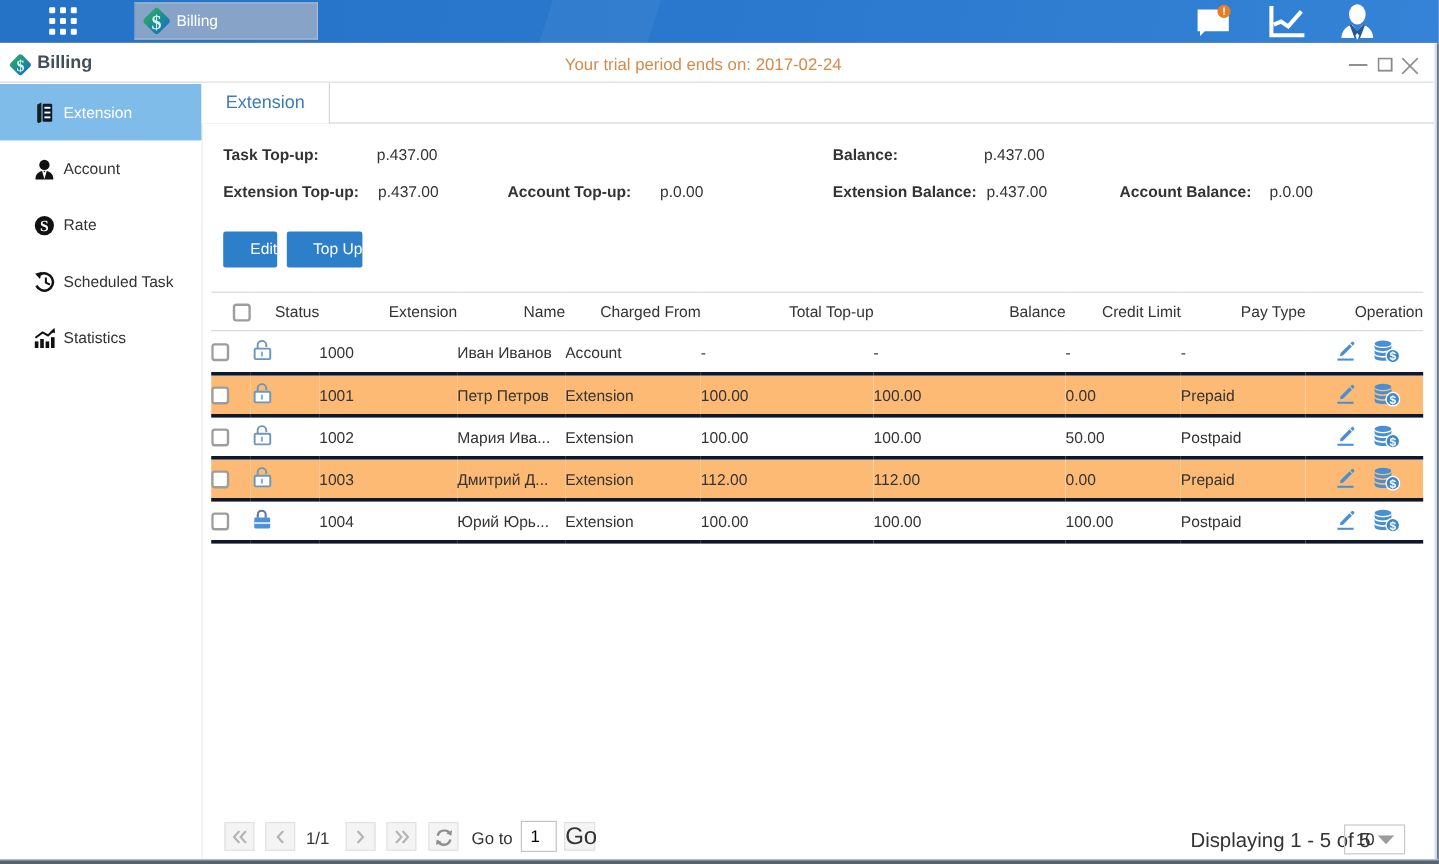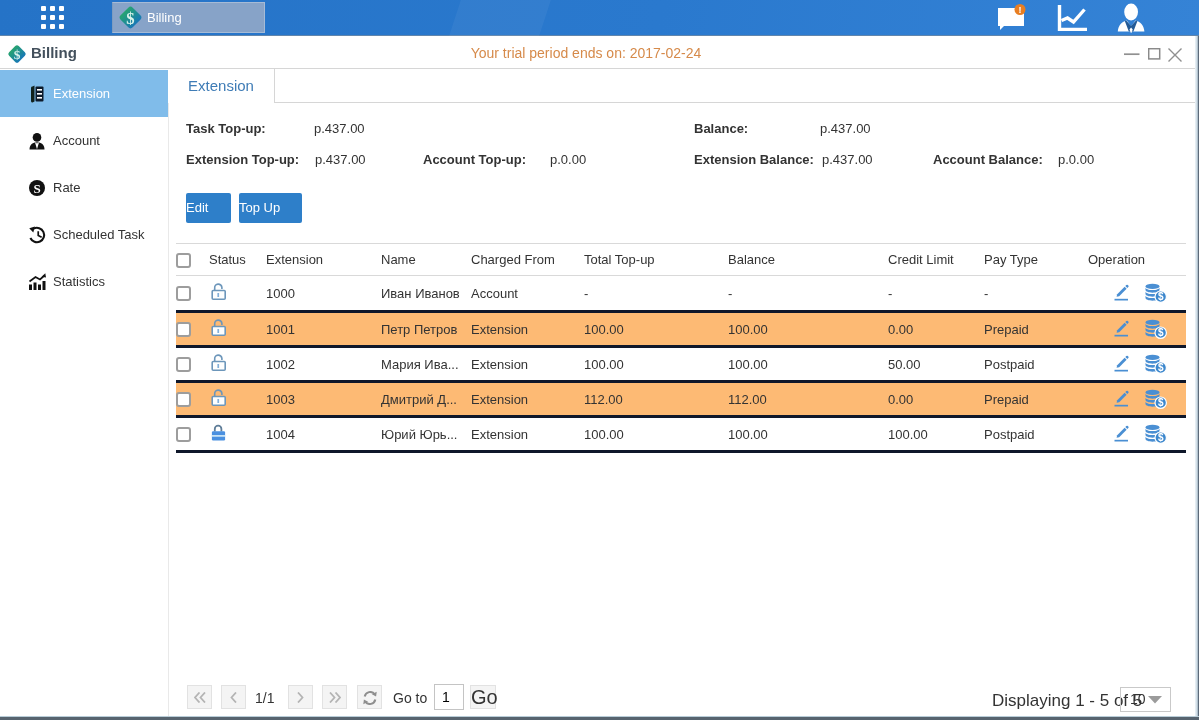--- a/index.html
+++ b/index.html
@@ -15,23 +15,23 @@
 .vline { position:absolute; left:168px; top:70px; width:1px; height:646px; background:#e9e9e9; }
 .rightedge { position:absolute; left:1195px; top:36px; width:4px; height:684px; background:linear-gradient(90deg,#eef4f8,#c2d3de 60%,#5d6b7a 75%); }
 .sidebar { position:absolute; left:0; top:70px; width:168px; height:646px; background:#fff; }
 .sideitem { height:47px; display:flex; align-items:center; font-size:13px; color:#333; white-space:nowrap; }
 .sideitem svg { margin-left:28px; margin-right:7px; flex:0 0 18px; }
 .sideitem.sel { background:#80bcea; color:#fff; }
 .content { position:absolute; left:169px; top:69px; width:1027px; height:647px; background:#fff; font-size:13px; color:#333; }
 .tabrow { position:absolute; left:0; top:0; width:1027px; height:34px; border-bottom:1px solid #d6d6d6; }
 .tab { position:absolute; left:-1px; top:0; width:107px; height:34px; background:#fff; border-right:1px solid #d6d6d6; text-align:center; line-height:33px; color:#3f7cb6; font-size:15px; z-index:2; }
 .sumline { position:absolute; font-size:13px; color:#333; white-space:nowrap; }
-.btn { position:absolute; background:#2e7fc9; color:#fff; font-size:13px; text-align:left; border-radius:2px; }
+.btn { position:absolute; background:#2e7fc9; color:#fff; font-size:13px; text-align:right; border-radius:2px; }
 table.grid { position:absolute; left:7px; top:174px; width:1010px; border-collapse:collapse; font-size:13px; color:#333; table-layout:fixed; }
-table.grid th { font-weight:normal; font-size:13px; color:#333; height:32px; border-top:1px solid #d9d9d9; border-bottom:1px solid #d9d9d9; text-align:left; }
+table.grid th { font-weight:normal; font-size:13px; color:#333; height:32px; border-top:1px solid #d9d9d9; border-bottom:1px solid #d9d9d9; text-align:right; }
 table.grid td { height:35px; text-align:left; border-bottom:3px solid #0f172a; overflow:hidden; white-space:nowrap; }
 tr.alt td { background:#fdba74; }
 tr.r1 td { height:36px; }
 .cb { display:inline-block; width:15px; height:15px; border:2px solid #9d9d9d; border-radius:3px; background:#fff; vertical-align:middle; }
 .ops { position:relative; }
 .pager { position:absolute; left:0px; top:612px; width:1027px; height:42px; font-size:13px; color:#333; }
 .pbtn { position:absolute; top:4px; width:25px; height:24px; background:#f4f4f4; border:1px solid #e2e2e2; text-align:center; }
 .pbtn svg { margin-top:6px; }
 .bottombar { position:absolute; left:0; top:716px; width:1199px; height:4px; background:#57646f; border-top:1px solid #b9cdd8; }
 </style>

